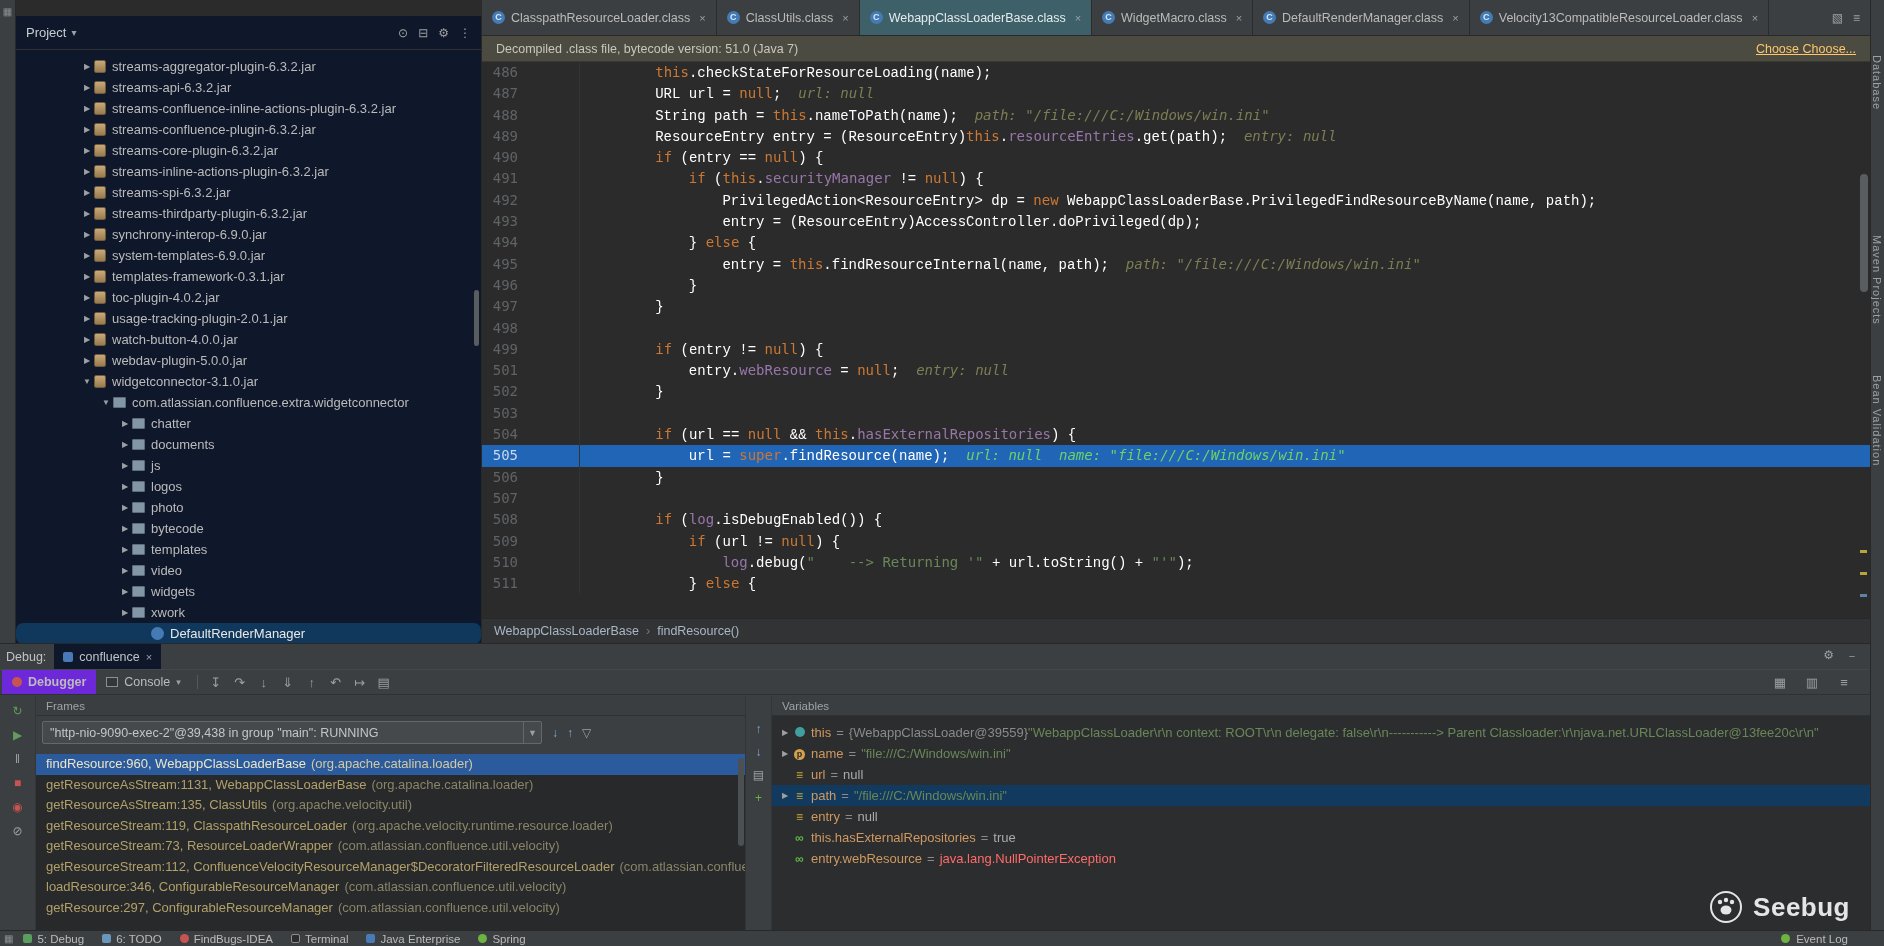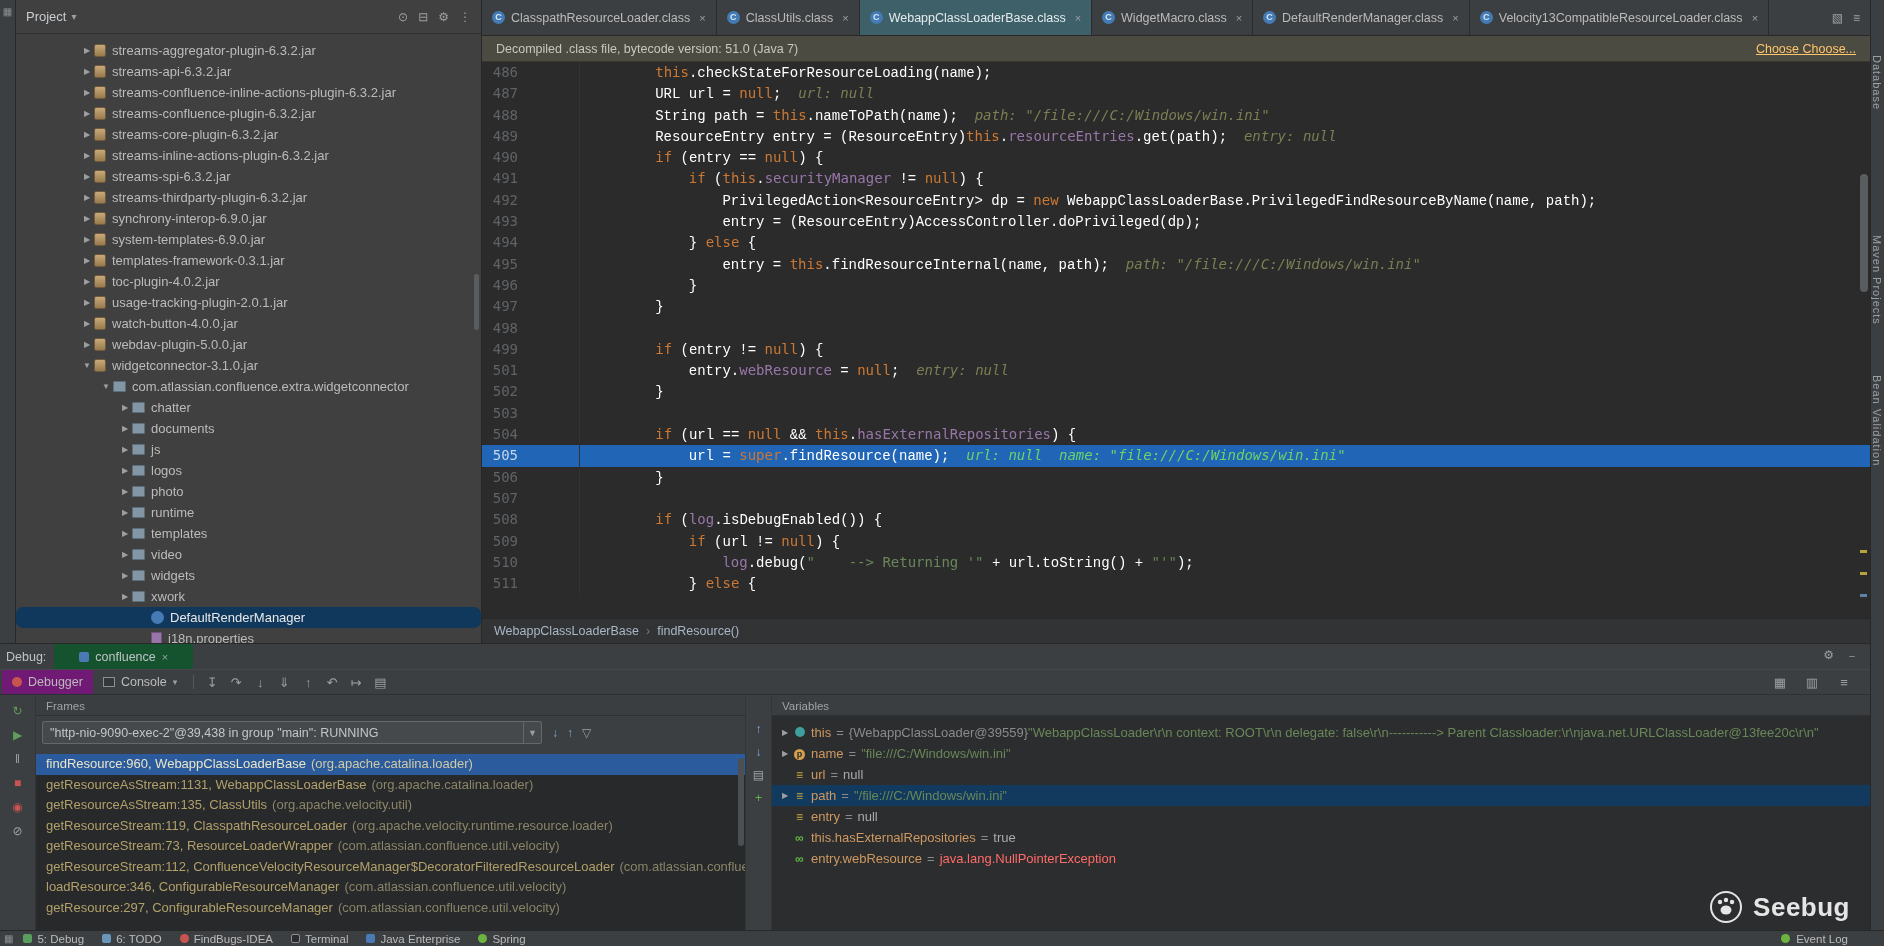--- a/index.html
+++ b/index.html
@@ -6,21 +6,21 @@
   html,body { background:#1e1e1e; }
   #root {
     position:relative; width:1884px; height:946px; overflow:hidden;
     background:#2b2b2b; font-family:"Liberation Sans",sans-serif; color:#bbbbbb;
     font-size:13px;
   }
   
   .activity-strip { position:absolute; left:0; top:0; width:16px; height:643px; background:#3c3f41; border-right:1px solid #282828; }
   .as-icon { display:block; margin:6px auto; color:#8a8f93; font-size:10px; text-align:center; }
   
-  .project-panel { position:absolute; left:16px; top:0; width:466px; height:643px; background:#404040; border-right:1px solid #282828; overflow:hidden; }
+  .project-panel { position:absolute; left:16px; top:16px; width:466px; height:643px; background:#0f172a; border-right:1px solid #282828; overflow:hidden; }
   .project-header { height:34px; display:flex; align-items:center; padding:0 10px; border-bottom:1px solid #323232; }
   .ph-title { color:#c8cdd1; font-size:13px; }
   .ph-caret { color:#9da0a3; font-size:10px; margin-left:5px; }
   .ph-icons { margin-left:auto; display:flex; gap:10px; }
   .phicon { color:#9da0a3; font-size:12px; }
   .tree { position:absolute; top:40px; left:0; right:0; }
   .trow { height:21px; display:flex; align-items:center; white-space:nowrap; font-size:13px; color:#bbbbbb; }
   .trow.sel { background:#10385c; color:#e8e8e8;border-radius:7px; }
   .tarrow { width:14px; flex:none; color:#9da0a3; font-size:8px; text-align:center; }
   .tico { flex:none; margin-right:6px; display:inline-block; }
@@ -55,27 +55,27 @@
   .tok-h { color:#7c7e53; font-style:italic; }
   .tok-e { color:#6ad468; font-style:italic; }
   .vthumb { position:absolute; right:2px; top:112px; width:8px; height:118px; background:#5a5d5f; border-radius:4px; }
   .stripe-mark { position:absolute; right:3px; width:7px; height:3px; background:#b8a33c; }
   
   .breadcrumb { position:absolute; left:482px; top:618px; right:14px; height:25px; background:#313335; border-top:1px solid #282828; display:flex; align-items:center; gap:7px; padding:0 12px; font-size:12.5px; color:#a9b7c6; }
   .bc-sep { color:#777b7e; }
   
   .debug-panel { position:absolute; left:0; right:14px; top:643px; height:287px; background:#3c3f41; border-top:1px solid #282828; }
   .debug-header { height:25px; display:flex; align-items:center; padding-left:6px; font-size:12.5px; color:#c0c4c7; }
-  .sess-tab { display:flex; align-items:center; gap:6px; background:#14532d; height:100%; padding:0 25px; margin-left:8px; }
+  .sess-tab { display:flex; align-items:center; gap:6px; background:#0f172a; height:100%; padding:0 9px; margin-left:8px; }
   .sess-icon { width:10px; height:10px; border-radius:2px; background:#4a7ab5; }
   .sess-close { color:#9aa0a5; font-size:11px; }
   .debug-header-icons { margin-left:auto; display:flex; gap:12px; padding-right:12px; color:#9da0a3; font-size:12px; }
   .debug-toolbar { height:26px; border-top:1px solid #45484a; border-bottom:1px solid #2e3133; display:flex; align-items:stretch; padding-left:2px; }
   .dtab { display:flex; align-items:center; gap:6px; padding:0 10px; font-size:12.5px; color:#bbbbbb; }
-  .dtab.active { background:#701a75; }
+  .dtab.active { background:#6d28d9;font-weight:bold; }
   .dtico-debugger { width:10px; height:10px; border-radius:50%; background:#c75450; }
   .dtico-console { width:12px; height:10px; background:#33373a; border:1px solid #8a8f93; }
   .dtab-caret { font-size:9px; color:#9da0a3; }
   .dt-sep { width:1px; background:#55585a; margin:5px 6px; }
   .dticons { display:flex; align-items:center; }
   .dticon { width:24px; text-align:center; color:#9da0a3; font-size:13px; }
   .dticons-right { margin-left:auto; display:flex; align-items:center; gap:8px; padding-right:14px; color:#9da0a3; font-size:12px; }
   .debug-body { position:absolute; left:0; right:0; top:52px; bottom:0; display:flex; }
   .dstrip { width:36px; flex:none; border-right:1px solid #333638; display:flex; flex-direction:column; align-items:center; padding-top:8px; gap:10px; }
   .dsicon { font-size:12px; }
@@ -261,21 +261,21 @@
           <span>logos</span>
         </div>
         <div class="trow" style="padding-left: 102px;">
           <span class="tarrow">▶</span>
           <span class="tico ico-pkg"></span>
           <span>photo</span>
         </div>
         <div class="trow" style="padding-left: 102px;">
           <span class="tarrow">▶</span>
           <span class="tico ico-pkg"></span>
-          <span>runtime</span>
+          <span>bytecode</span>
         </div>
         <div class="trow" style="padding-left: 102px;">
           <span class="tarrow">▶</span>
           <span class="tico ico-pkg"></span>
           <span>templates</span>
         </div>
         <div class="trow" style="padding-left: 102px;">
           <span class="tarrow">▶</span>
           <span class="tico ico-pkg"></span>
           <span>video</span>

